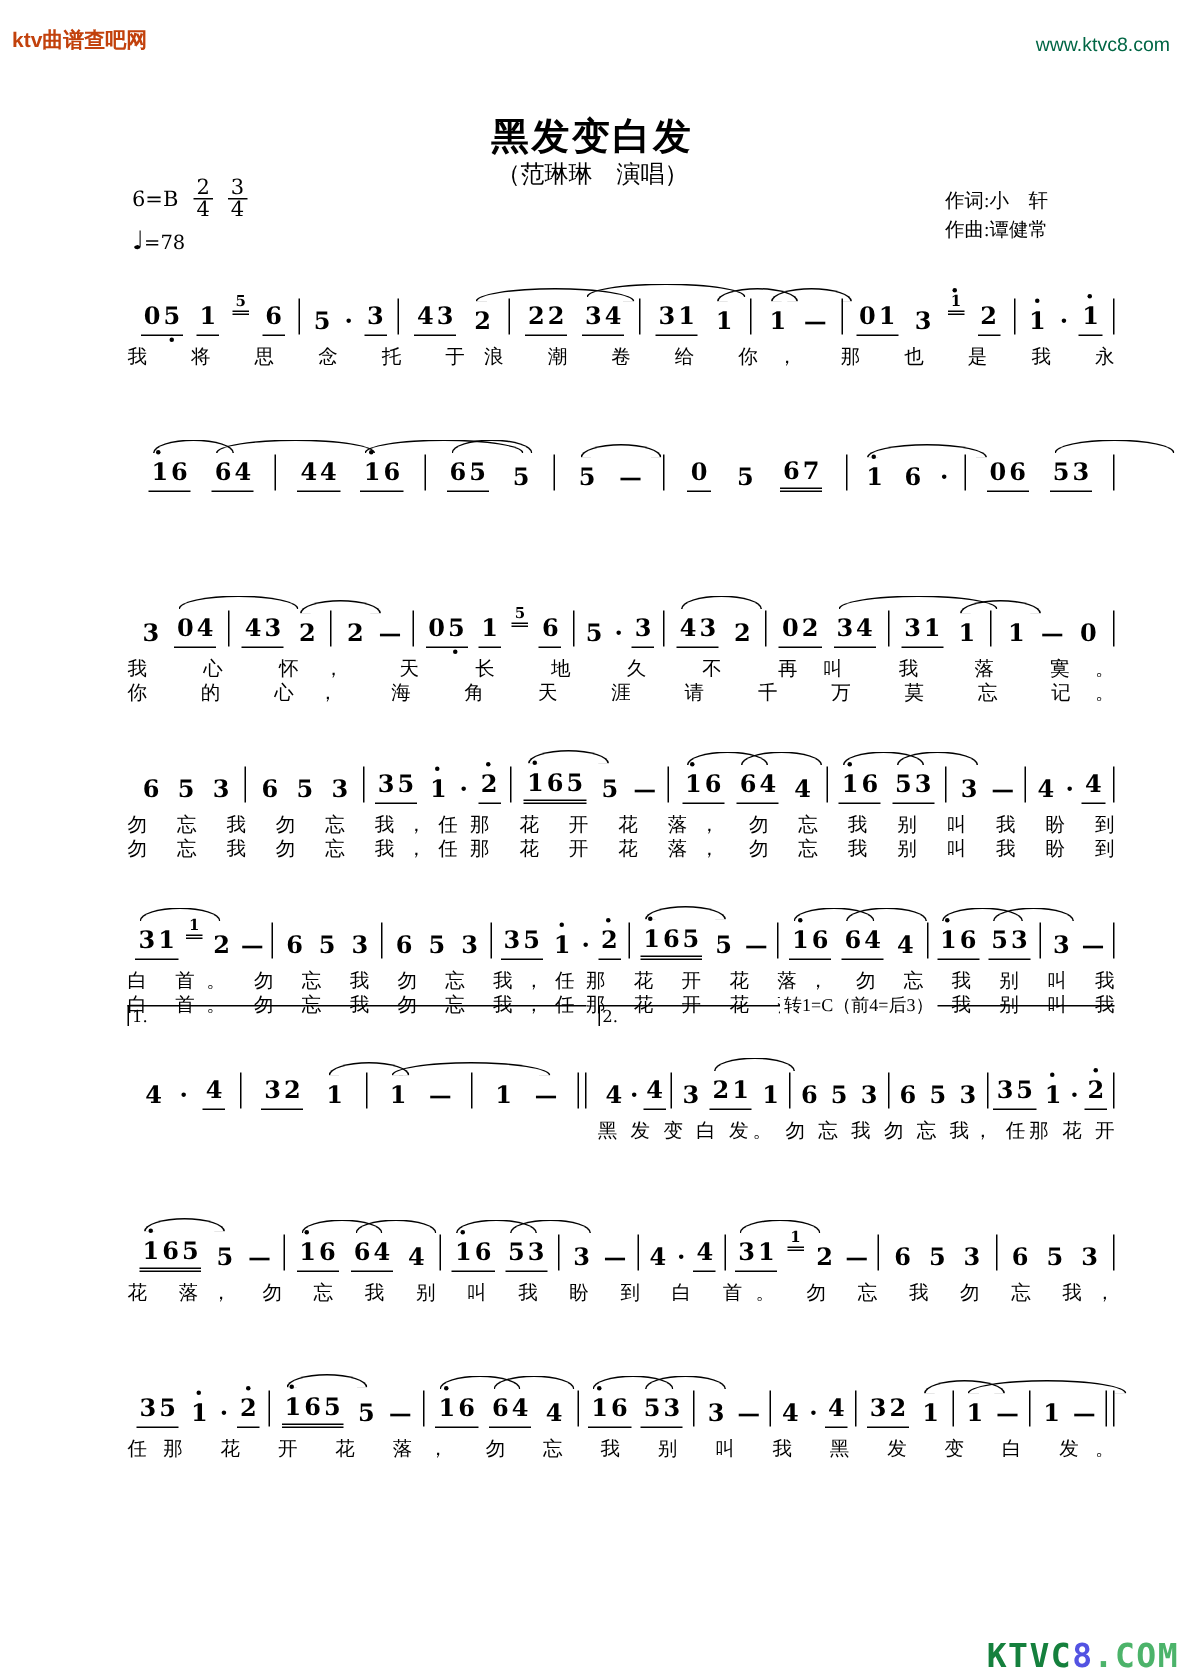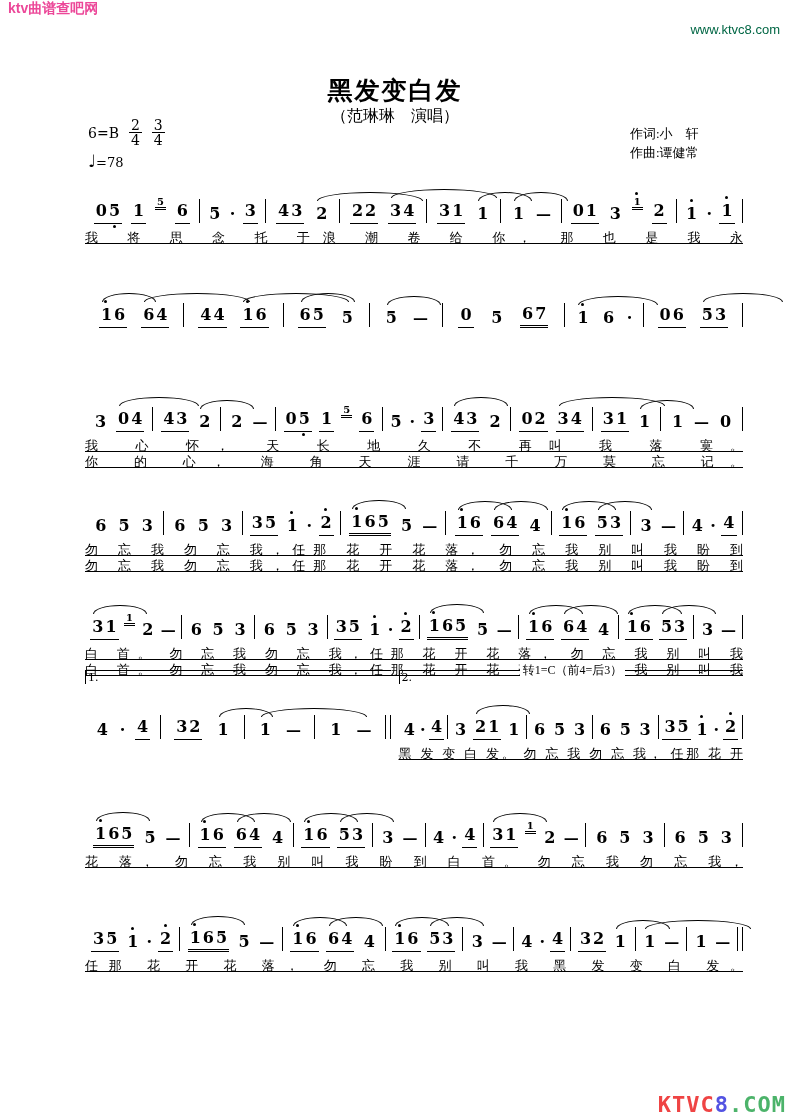--- a/index.html
+++ b/index.html
@@ -1,21 +1,21 @@
 <!DOCTYPE html>
 <html><head>
 <meta charset="utf-8">
 <style>
   html,body{margin:0;padding:0;background:#fff;}
   #page{position:relative;width:790px;height:1119px;background:#fff;overflow:hidden;
         font-family:"Liberation Sans",sans-serif;color:#000;}
 
   
-  .hdr-left{position:absolute;left:8px;top:0;font:bold 14px "Liberation Sans",sans-serif;
-            color:#ec4899;text-decoration:none;}
+  .hdr-left{position:absolute;left:8px;top:18px;font:bold 14px "Liberation Sans",sans-serif;
+            color:#c2410c;text-decoration:none;}
   .hdr-right{position:absolute;right:10px;top:22px;font:13px "Liberation Sans",sans-serif;
              color:#006644;text-decoration:none;}
 
   
   .title{position:absolute;left:0;top:74px;width:100%;text-align:center;
          font:bold 25px "Liberation Serif",serif;letter-spacing:2px;}
   .subtitle{position:absolute;left:0;top:106px;width:100%;text-align:center;
             font:16px "Liberation Serif",serif;}
   .credits{position:absolute;left:630px;top:124px;font:13px "Liberation Serif",serif;line-height:19px;}
 
@@ -41,41 +41,41 @@
   .n .hd{position:absolute;left:50%;top:-5px;width:3px;height:3px;margin-left:-2px;border-radius:50%;background:#000;}
   .n .ld{position:absolute;left:50%;bottom:-7px;width:3px;height:3px;margin-left:-2px;border-radius:50%;background:#000;}
   .grace{position:relative;display:inline-flex;border-bottom:3px double #000;transform:translateY(-14px);padding:0 1px;}
   .grace .n{font:bold 10px "DejaVu Serif",serif;line-height:11px;}
   .grace .n .hd{top:-4px;}
   .aug{font:bold 16px "DejaVu Serif",serif;line-height:20px;}
   .dash{font:bold 15px "DejaVu Serif",serif;line-height:20px;}
   .slur{position:absolute;left:3px;top:-12px;height:8px;border:1px solid #000;border-bottom:0;
         border-radius:50% 50% 0 0/100% 100% 0 0;pointer-events:none;}
   .lyrwrap{position:relative;margin-top:6px;}
-  .lyr{font-size:13px;line-height:16px;text-align:justify;text-align-last:justify;text-decoration:underline;}
+  .lyr{font-size:13px;line-height:16px;text-align:justify;text-align-last:justify;}
 
   
   .voltaline{display:flex;gap:8px;}
   .seg{position:relative;}
   .seg1{width:47%;}
   .seg2{width:53%;}
   .vbracket{position:relative;height:13px;border-top:1px solid #000;border-left:1px solid #000;}
   .vlabel{position:absolute;left:2px;top:0;font:11px "DejaVu Serif",serif;}
   .vannot{position:absolute;left:35%;top:-9px;background:#fff;padding:0 3px;
           font:12px "Liberation Serif",serif;white-space:nowrap;}
   .seg1 .lyr{width:72%;}
   .dc{position:absolute;right:4px;top:0;font:bold 12px "DejaVu Serif",serif;}
 
   
   .footnote{position:absolute;left:372px;top:966px;font:13px "Liberation Serif",serif;white-space:nowrap;}
   .footnote .gap{display:inline-block;width:26px;}
 
   
   .watermark{position:absolute;right:4px;bottom:2px;font:bold 22px "DejaVu Sans Mono",monospace;letter-spacing:1px;}
-  .wm-red{color:#ef4444;}
+  .wm-red{color:#15803d;}
   .wm-blue{color:#5353e2;}
   .wm-green{color:#4cb36a;}
 </style>
 </head>
 <body>
 
 <div id="page">
 
   <a class="hdr-left" href="#">ktv曲谱查吧网</a>
   <a class="hdr-right" href="#">www.ktvc8.com</a>

